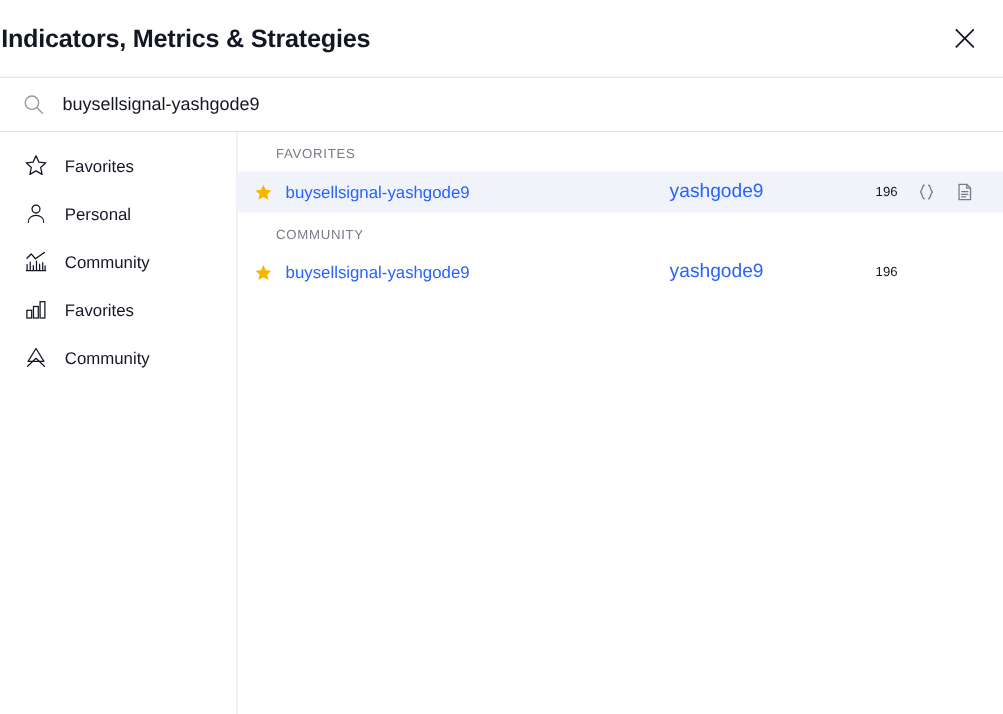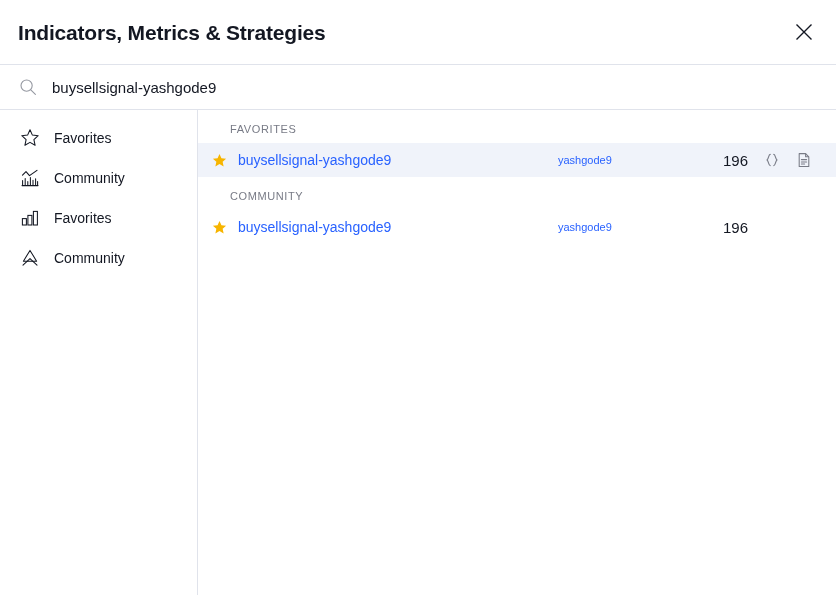--- a/index.html
+++ b/index.html
@@ -26,21 +26,21 @@
   
   .header {
     position: relative;
     height: 64px;
     flex: 0 0 64px;
     border-bottom: 1px solid #e0e3eb;
     display: flex;
     align-items: center;
   }
   .dialog-title {
-    margin-left: 18px;
+    margin-left: 1px;
     font-size: 21px;
     font-weight: bold;
     letter-spacing: -0.2px;
     color: #131722;
     line-height: 1;
   }
   .close-button {
     position: absolute;
     right: 12px;
     top: 12px;
@@ -159,27 +159,27 @@
     margin-left: 8px;
     font-size: 14px;
     color: #2962ff;
     flex: 0 0 auto;
     width: 320px;
     white-space: nowrap;
     overflow: hidden;
     text-overflow: ellipsis;
   }
   .row-author {
-    font-size: 11px;
+    font-size: 16px;
     color: #2962ff;
     width: 120px;
     flex: 0 0 120px;
   }
   .row-likes {
-    font-size: 15px;
+    font-size: 11px;
     color: #131722;
     width: 70px;
     flex: 0 0 70px;
     text-align: right;
   }
   .row-actions {
     flex: 1 1 auto;
     display: flex;
     align-items: center;
     justify-content: flex-end;
@@ -228,20 +228,29 @@
 
       <div class="sidebar-item">
         <span class="sidebar-icon">
           <svg width="20" height="20" viewBox="0 0 20 20" fill="none" xmlns="http://www.w3.org/2000/svg">
             <path d="M10 1.8 L12.4 7.1 L18.2 7.7 L13.9 11.6 L15.1 17.3 L10 14.4 L4.9 17.3 L6.1 11.6 L1.8 7.7 L7.6 7.1 Z" stroke="#131722" stroke-width="1.05" stroke-linejoin="round"></path>
           </svg>
         </span>
         <span class="sidebar-label">Favorites</span>
       </div>
 
+      <div class="sidebar-item">
+        <span class="sidebar-icon">
+          <svg width="20" height="20" viewBox="0 0 20 20" fill="none" xmlns="http://www.w3.org/2000/svg">
+            <circle cx="10" cy="6.2" r="3.3" stroke="#131722" stroke-width="1.05"></circle>
+            <path d="M3.6 17.2 C3.6 13.6 6.5 11.4 10 11.4 C13.5 11.4 16.4 13.6 16.4 17.2" stroke="#131722" stroke-width="1.05" stroke-linecap="round"></path>
+          </svg>
+        </span>
+        <span class="sidebar-label">Personal</span>
+      </div>
 
       <div class="sidebar-item">
         <span class="sidebar-icon">
           <svg width="20" height="20" viewBox="0 0 20 20" fill="none" xmlns="http://www.w3.org/2000/svg">
             <path d="M2.5 7.2 L6 3.6 L9.5 7.6 L17 2.4" stroke="#131722" stroke-width="1.1" stroke-linejoin="round" stroke-linecap="round"></path>
             <path d="M2.6 17.4 L2.6 12.6 M5.2 17.4 L5.2 10.4 M7.8 17.4 L7.8 13.4 M10.4 17.4 L10.4 9.6 M13 17.4 L13 12.2 M15.6 17.4 L15.6 10.8 M17.6 17.4 L17.6 13.6" stroke="#131722" stroke-width="1.05" stroke-linecap="round"></path>
             <path d="M2 17.6 L18 17.6" stroke="#131722" stroke-width="1.05" stroke-linecap="round"></path>
           </svg>
         </span>
         <span class="sidebar-label">Community</span>

